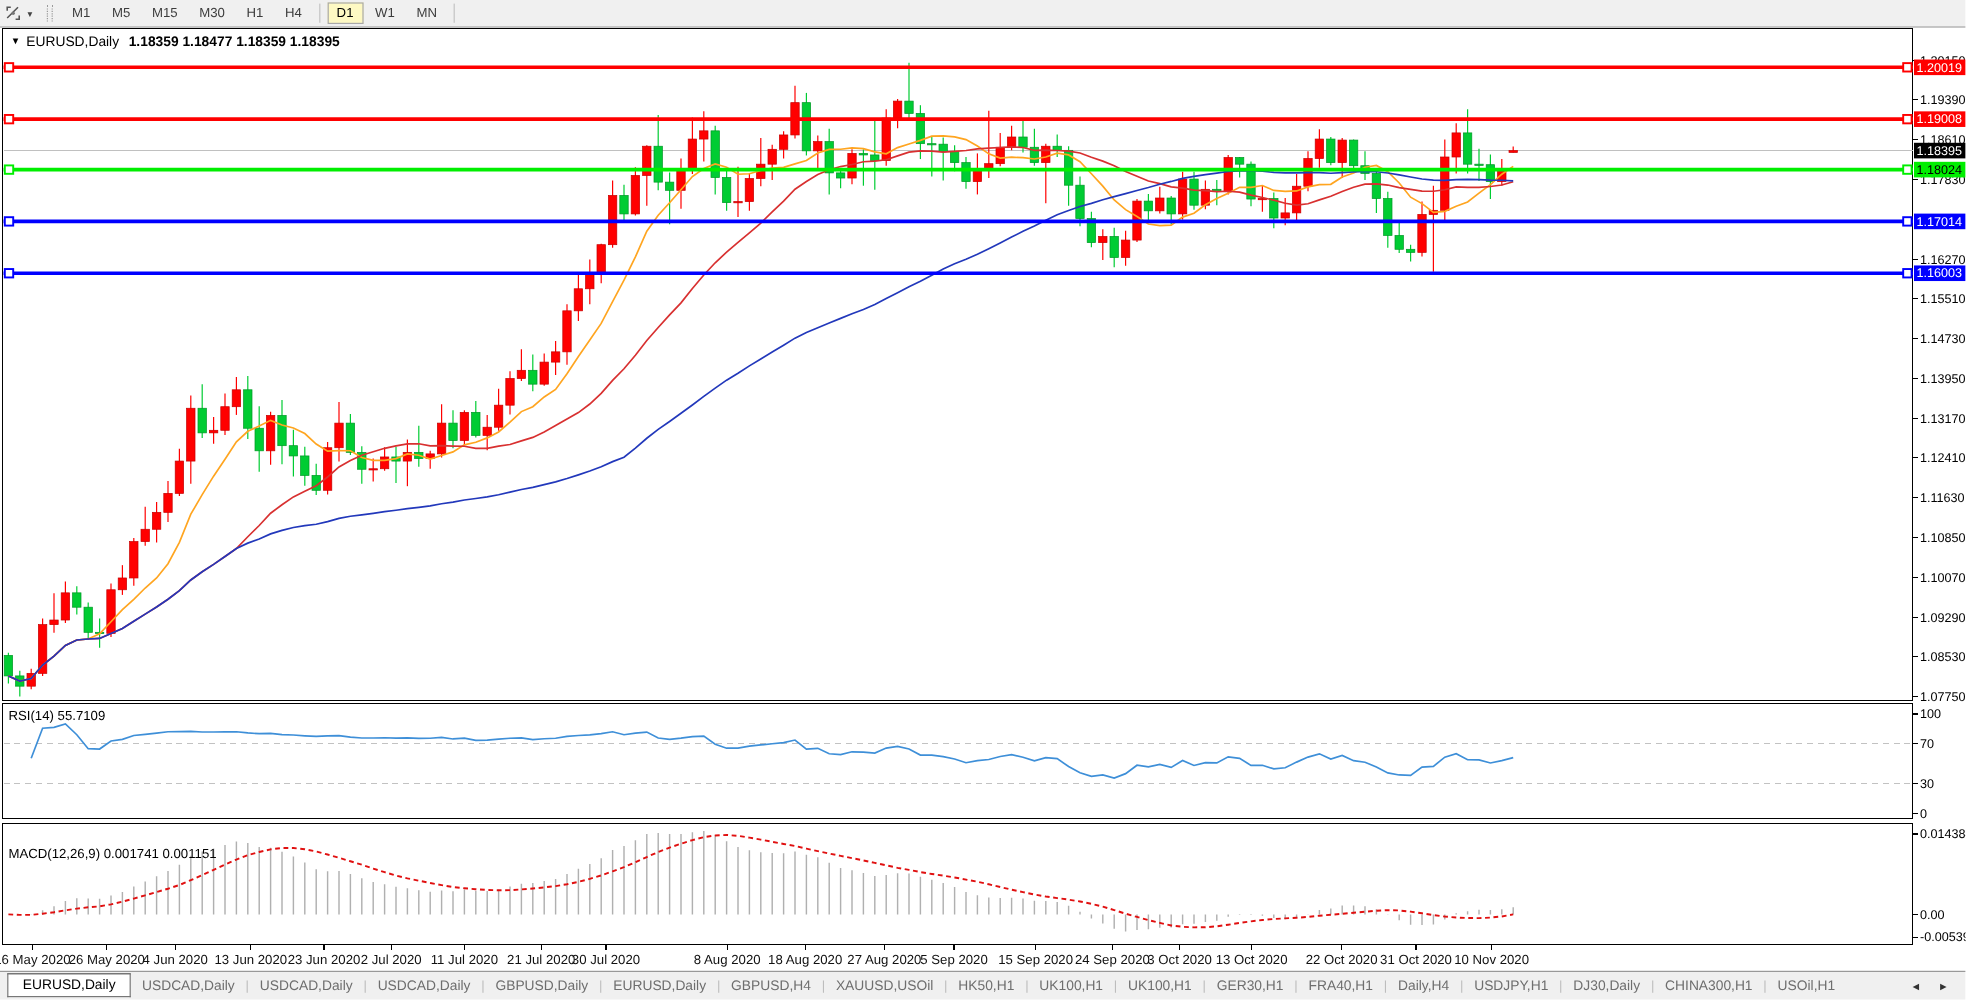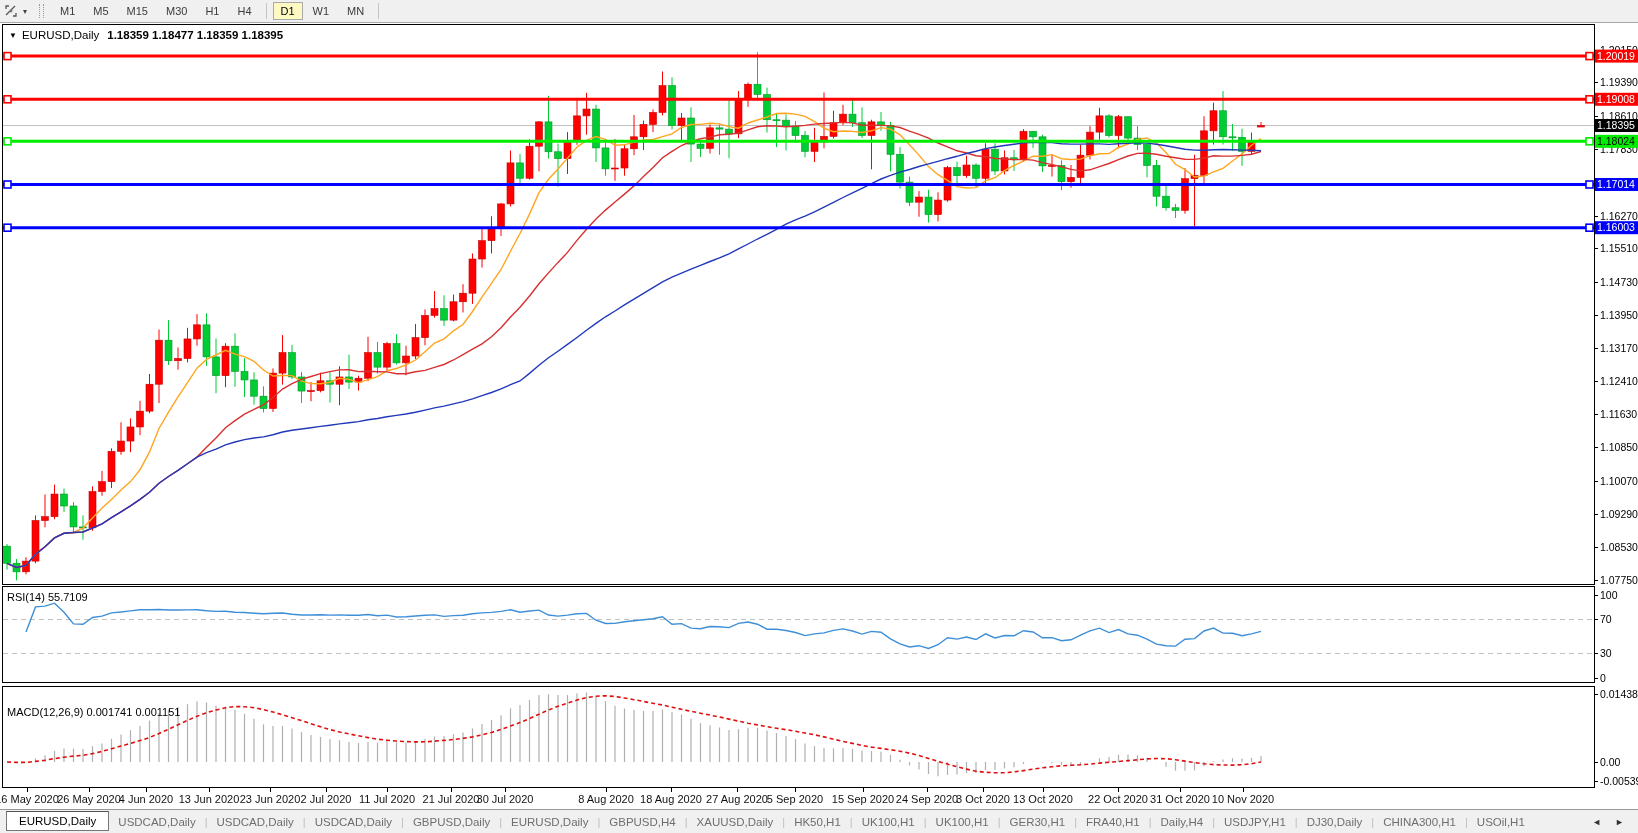--- a/index.html
+++ b/index.html
@@ -599,21 +599,21 @@
     <span class="tab">USDCAD,Daily</span>
     <span class="tabsep">|</span>
     <span class="tab">USDCAD,Daily</span>
     <span class="tabsep">|</span>
     <span class="tab">GBPUSD,Daily</span>
     <span class="tabsep">|</span>
     <span class="tab">EURUSD,Daily</span>
     <span class="tabsep">|</span>
     <span class="tab">GBPUSD,H4</span>
     <span class="tabsep">|</span>
-    <span class="tab">XAUUSD,Daily</span>
+    <span class="tab">XAUUSD,USOil</span>
     <span class="tabsep">|</span>
     <span class="tab">HK50,H1</span>
     <span class="tabsep">|</span>
     <span class="tab">UK100,H1</span>
     <span class="tabsep">|</span>
     <span class="tab">UK100,H1</span>
     <span class="tabsep">|</span>
     <span class="tab">GER30,H1</span>
     <span class="tabsep">|</span>
     <span class="tab">FRA40,H1</span>

